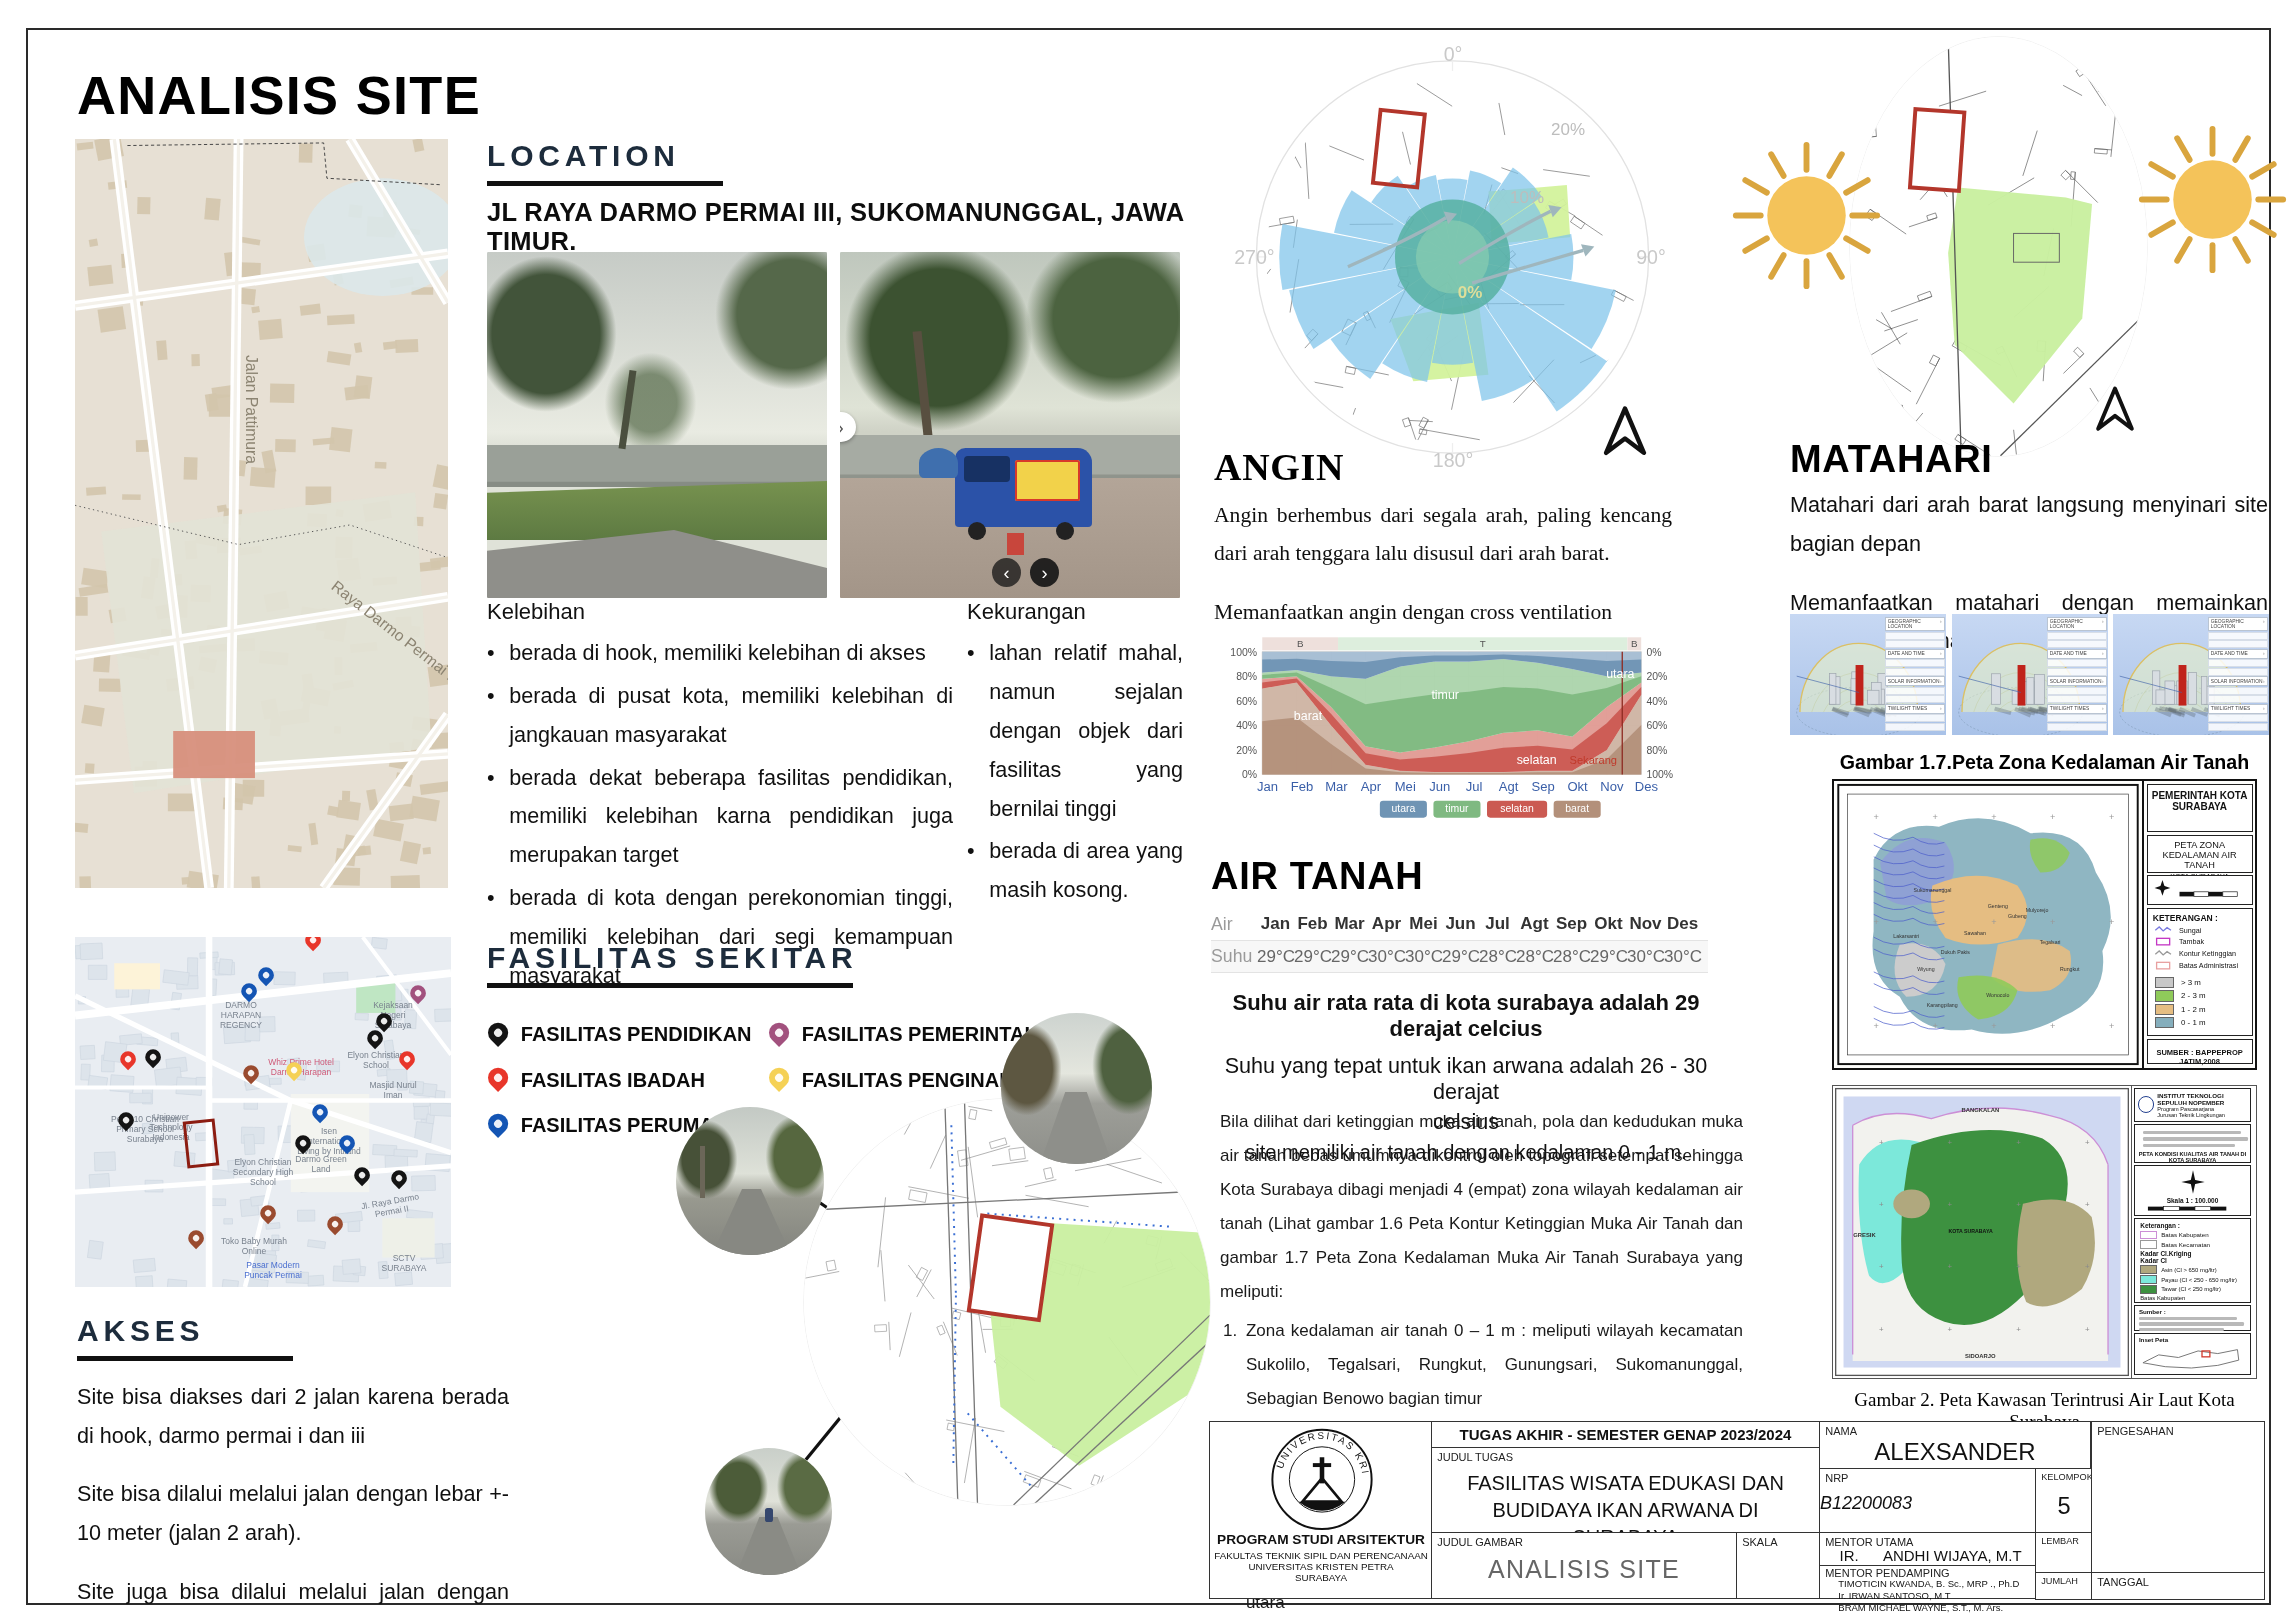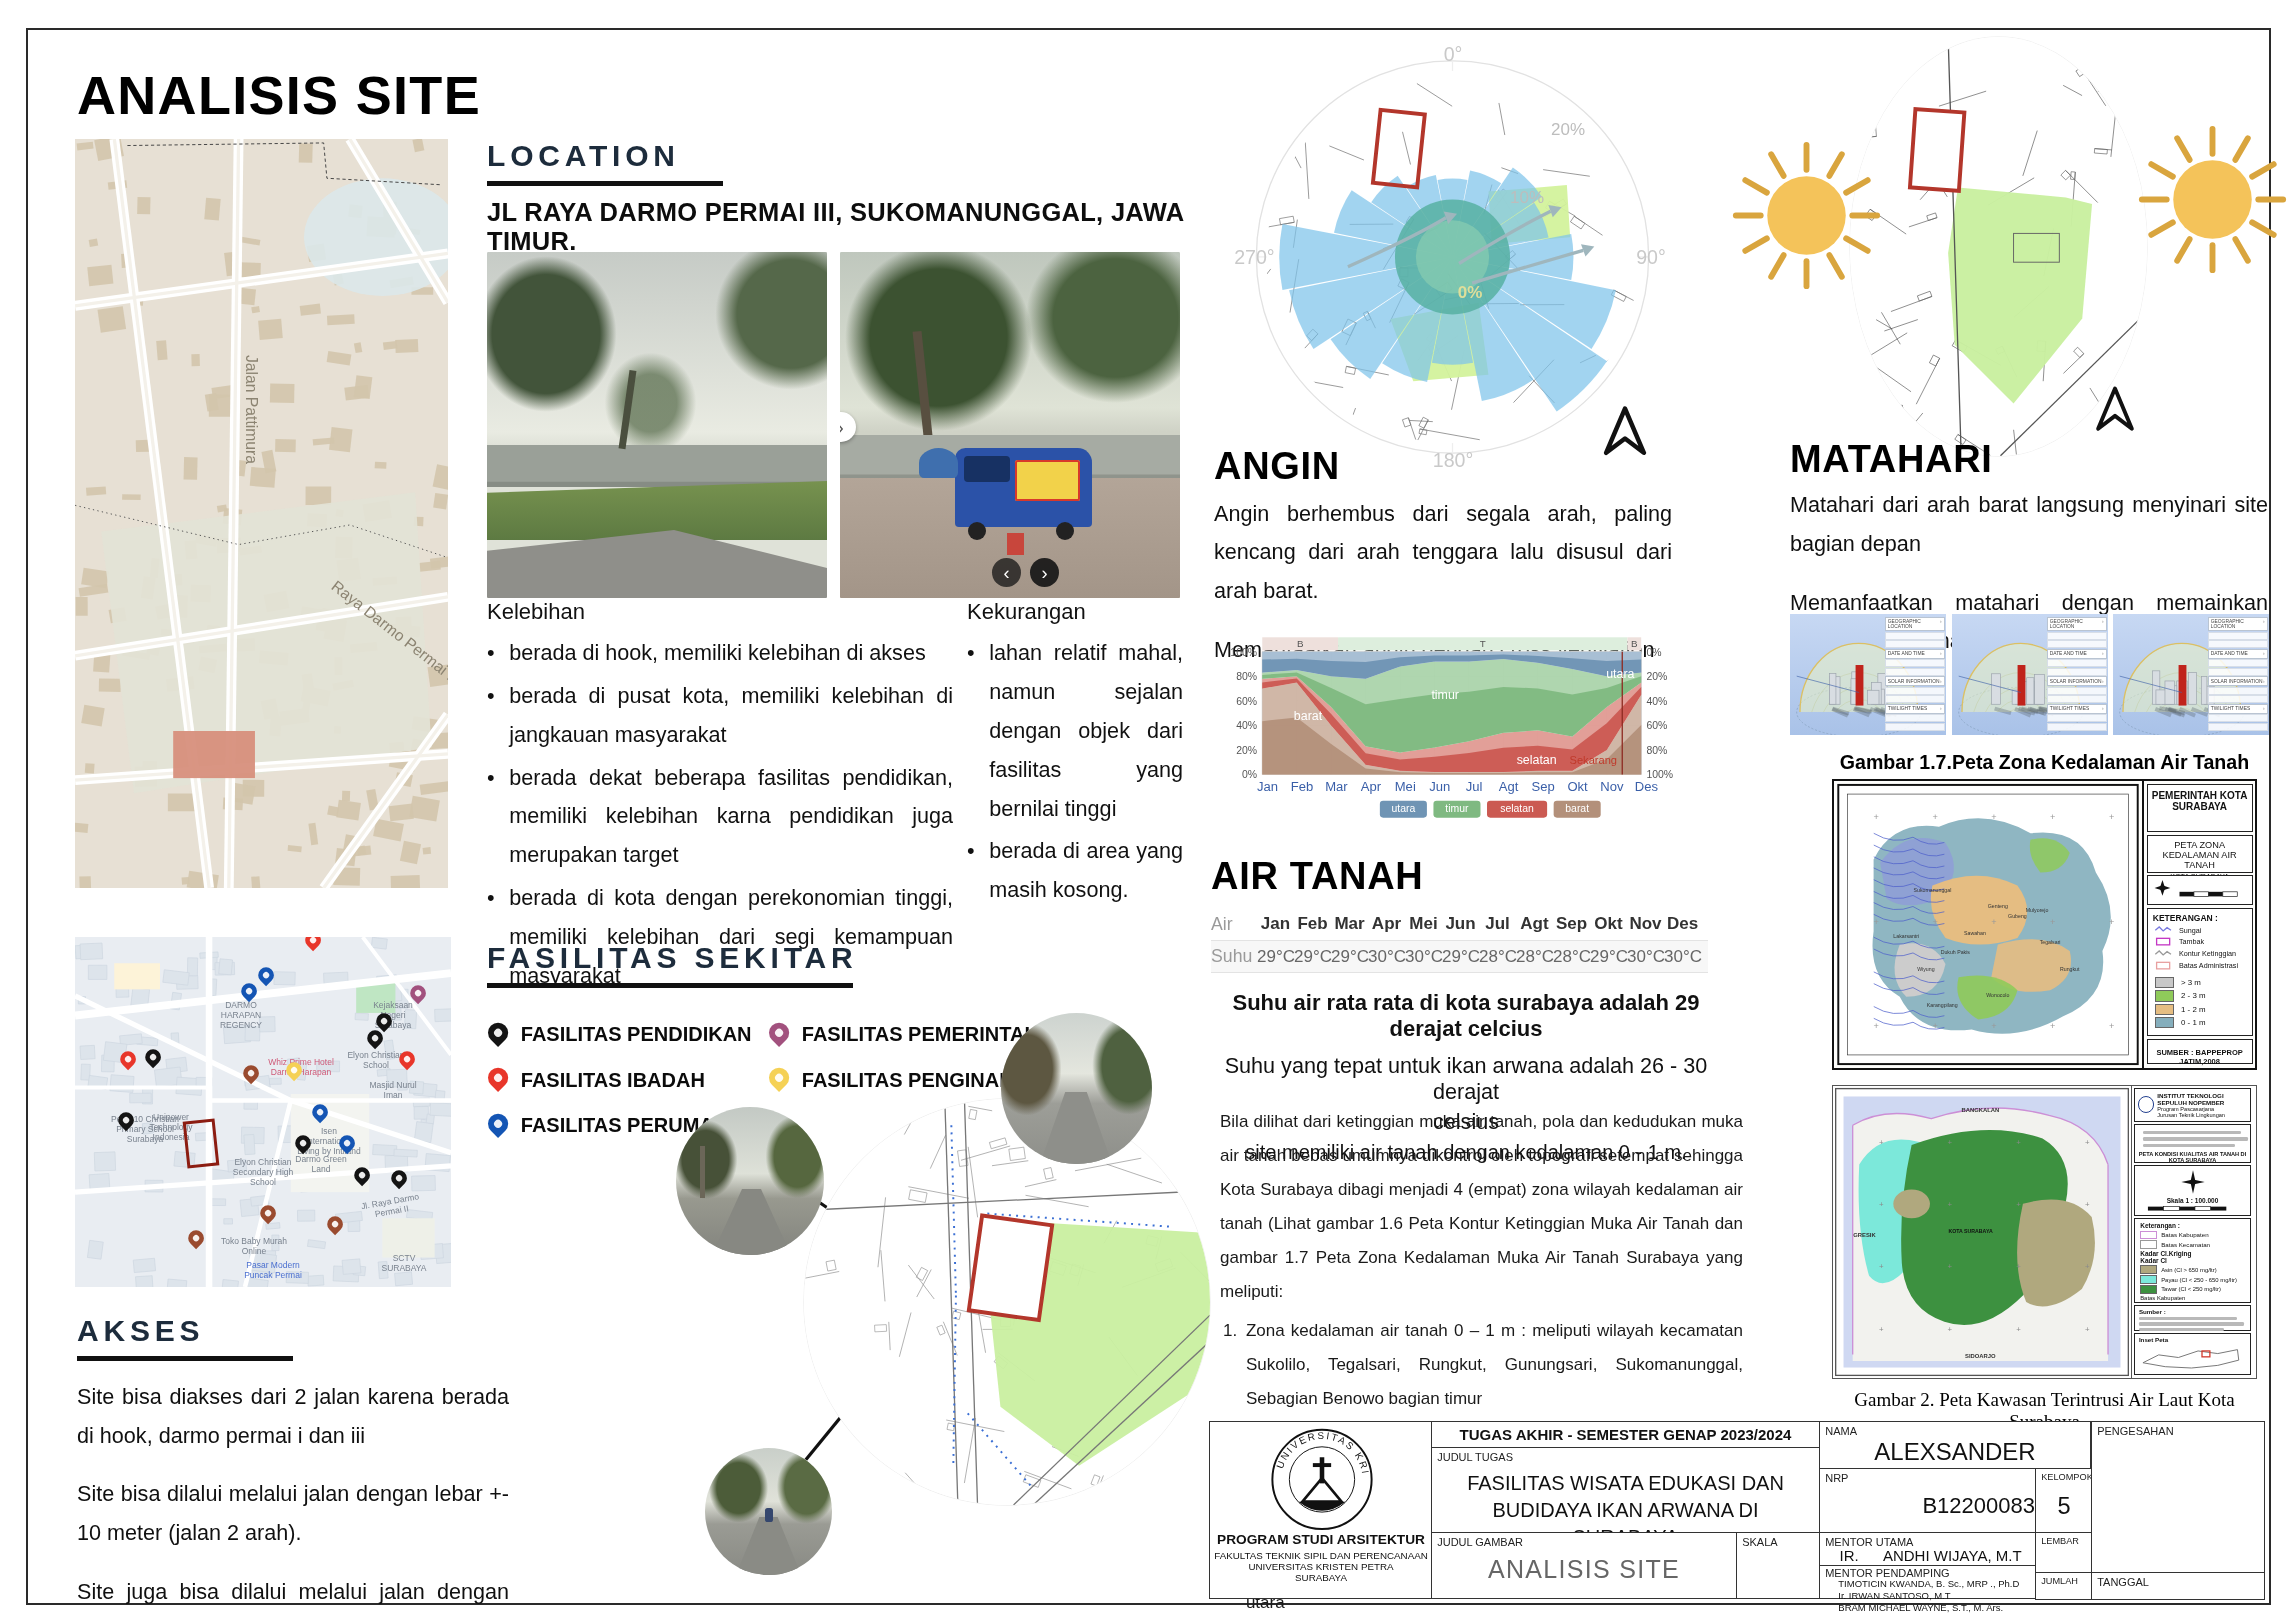--- a/index.html
+++ b/index.html
@@ -856,21 +856,21 @@
     <div class="rose-lab" style="left:14.4px;top:221px;">270°</div>
     <div class="rose-lab" style="left:411px;top:221px;">90°</div>
     <div class="rose-lab pct" style="left:328px;top:94px;">20%</div>
     <div class="rose-lab pct" style="left:287px;top:162px;">10%</div>
     <div class="rose-lab pct" style="left:230px;top:257px;color:#dede9a;font-weight:700;">0%</div>
   </div>
   <svg class="abs" style="left:1602px;top:406px;" width="46" height="52" viewBox="0 0 70 80">
     <polygon points="35,4 64,72 35,50 6,72" fill="#fff" stroke="#111" stroke-width="7" stroke-linejoin="round"></polygon>
   </svg>
 
-  <div class="abs" style="left:1214px;top:445px;width:458px;">
+  <div class="abs" style="left:1214px;top:445px;width:458px;font-family:Liberation Serif, serif;">
     <div class="black-h">ANGIN</div>
     <div style="margin-top:6.5px;">
         <p class="body-t" style="margin: 0px 0px 19.6px;">Angin berhembus dari segala arah, paling kencang dari arah tenggara lalu disusul dari arah barat.</p>
         <p class="body-t" style="margin: 0px 0px 19.6px;">Memanfaatkan angin dengan cross ventilation</p>
       </div>
   </div>
 
   <div class="abs" style="left:1229px;top:636px;width:452px;height:196px;">
     <svg id="windchart-svg" width="452" height="196" viewBox="0 0 690 300">
         <rect x="50" y="2" width="116" height="20" fill="#eee0dc"></rect>
@@ -1546,21 +1546,21 @@
     </div>
     <div class="tb-cell" style="left:527px;top:111px;width:84px;height:67px;">
       <span class="tb-label">SKALA</span>
     </div>
     <div class="tb-cell" style="left:610px;top:0;width:272px;height:48px;">
       <span class="tb-label">NAMA</span>
       <div style="margin-top:15.7px;text-align:center;font-size:24px;">ALEXSANDER FERDIAN</div>
     </div>
     <div class="tb-cell" style="left:610px;top:47px;width:217px;height:65px;">
       <span class="tb-label">NRP</span>
-      <div style="margin-top:23.6px;text-align:right;font-size:22px;">B12200083</div>
+      <div style="margin-top:23.6px;text-align:left;font-size:18px;font-style:italic;">B12200083</div>
     </div>
     <div class="tb-cell" style="left:826px;top:47px;width:58px;height:65px;">
       <span class="tb-label" style="font-size:9.2px;">KELOMPOK</span>
       <div style="margin-top:23.6px;text-align:center;font-size:23.6px;">5</div>
     </div>
     <div class="tb-cell" style="left:610px;top:111px;width:217px;height:34px;">
       <span class="tb-label">MENTOR UTAMA</span>
       <div style="margin-top:14.4px;margin-left:19.6px;font-size:15px;white-space:pre;">IR.      ANDHI WIJAYA, M.T</div>
     </div>
     <div class="tb-cell" style="left:610px;top:144px;width:217px;height:34px;">

